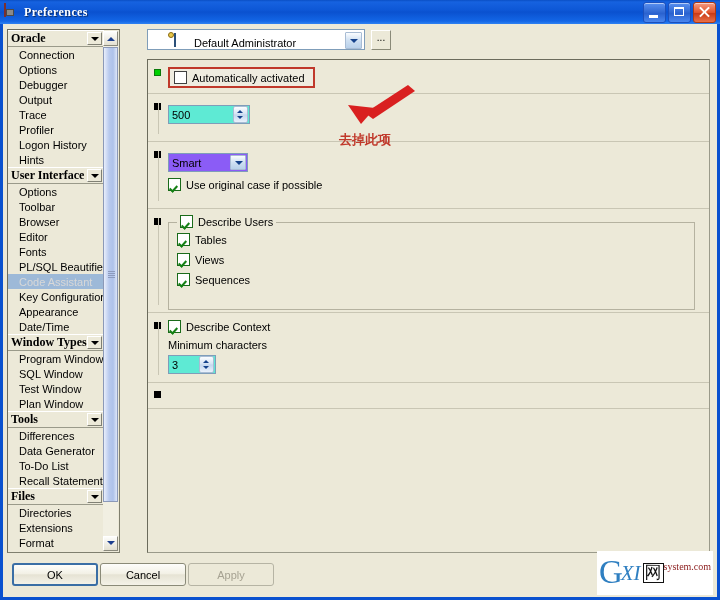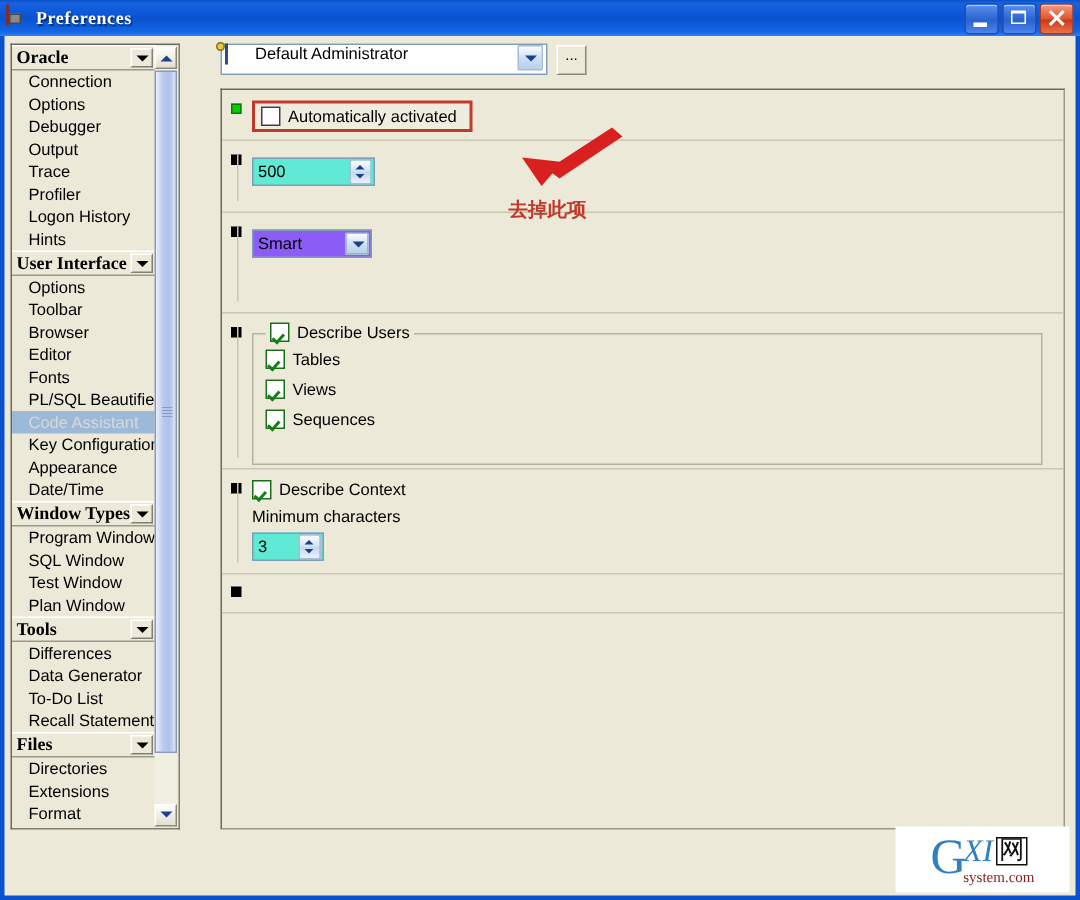--- a/index.html
+++ b/index.html
@@ -127,21 +127,21 @@
   
   .rightpane{
     position:absolute;left:144px;top:5px;width:570px;height:524px;
     box-sizing:border-box;
   }
   .combo-row{display:flex;align-items:center;gap:6px;}
   .combo{
     width:218px;height:21px;box-sizing:border-box;
     background:#ffffff;
     border:1px solid #7f9db9;
-    display:flex;align-items:flex-start;position:relative;
+    display:flex;align-items:flex-end;position:relative;padding-left:24px;
   }
   .combo .ic{width:16px;height:15px;margin-left:2px;flex:0 0 auto;position:relative;}
   .combo .txt{margin-left:4px;font-size:11px;color:#000;flex:1 1 auto;white-space:nowrap;}
   .combo .drop{
     width:17px;height:17px;margin-right:2px;flex:0 0 auto;
     background:linear-gradient(to bottom,#fbfdff,#cfe0f2 50%,#b8d0ea);
     border:1px solid #a8bcd4;position:relative;box-sizing:border-box;border-radius:1px;
   }
   .combo .drop:after{
     content:"";position:absolute;left:4px;top:6px;
@@ -432,20 +432,24 @@
           </div>
         </div>
 
         <div class="sec" style="height:67px;">
           <span class="sec-marker"></span>
           <span class="sec-rule"></span>
           <div class="sec-inner">
             <div class="sel-sm" style="margin-top:4px;">
               <span class="t">Smart</span>
               <span class="d"></span>
+            </div>
+            <div class="cbrow" style="margin-top:6px;">
+              <span class="cb on"></span>
+              <span class="lbl">Use original case if possible</span>
             </div>
           </div>
         </div>
 
         <div class="sec" style="height:104px;">
           <span class="sec-marker"></span>
           <span class="sec-rule"></span>
           <div class="sec-inner">
             <div class="groupbox" style="height:88px;">
               <div class="gb-title">
@@ -496,24 +500,29 @@
     </div>
 
     <svg class="anno-arrow" style="left:300px;top:53px;" width="120" height="55" viewBox="0 0 120 55">
       <g fill="#d92020">
         <path d="M105,8 L62,36 L70,42 L112,14 Z"></path>
         <path d="M58,47 L45,28 L72,31 Z"></path>
       </g>
     </svg>
     <span class="anno-text" style="left:336px;top:107px;">去掉此项</span>
 
+    <div class="footer">
+      <div class="btn default" style="left:9px;top:8px;">OK</div>
+      <div class="btn" style="left:97px;top:8px;">Cancel</div>
+      <div class="btn disabled" style="left:185px;top:8px;">Apply</div>
+    </div>
 
     <div class="wm">
       <span class="g">G</span>
-      <span style="display:flex;flex-direction:column;align-items:flex-start;margin-left:-2px;">
+      <span style="display:flex;flex-direction:row;align-items:flex-start;margin-left:-2px;">
         <span style="display:flex;align-items:center;gap:2px;">
           <span class="xi">XI</span>
           <span class="cn">网</span>
         </span>
         <span class="dom">system.com</span>
       </span>
     </div>
 
   </div>
 </div>

